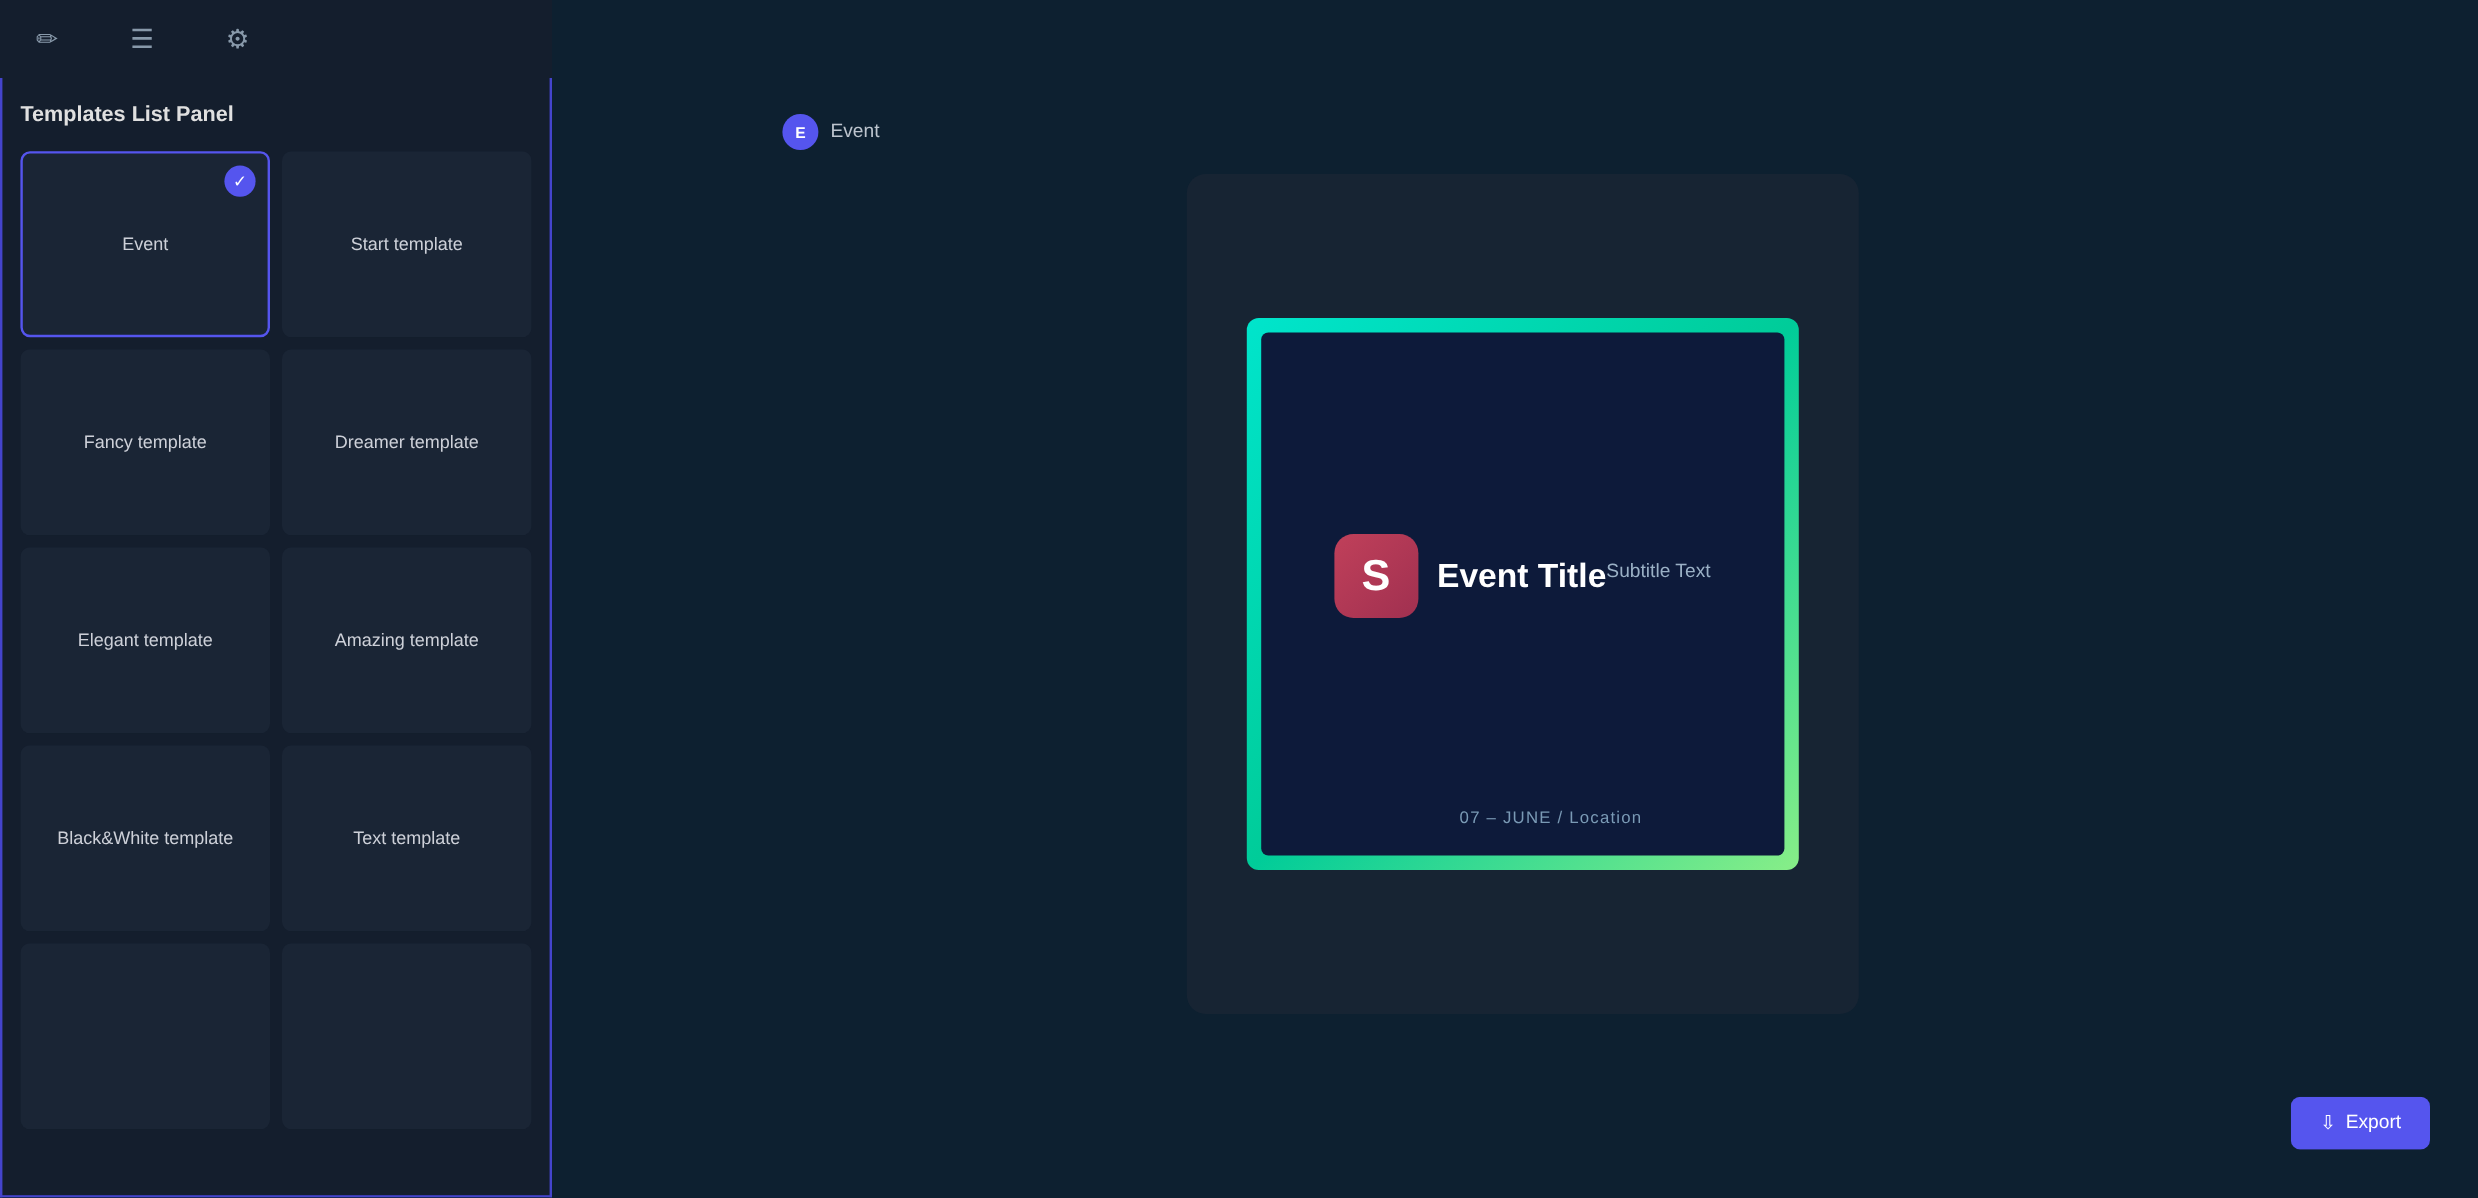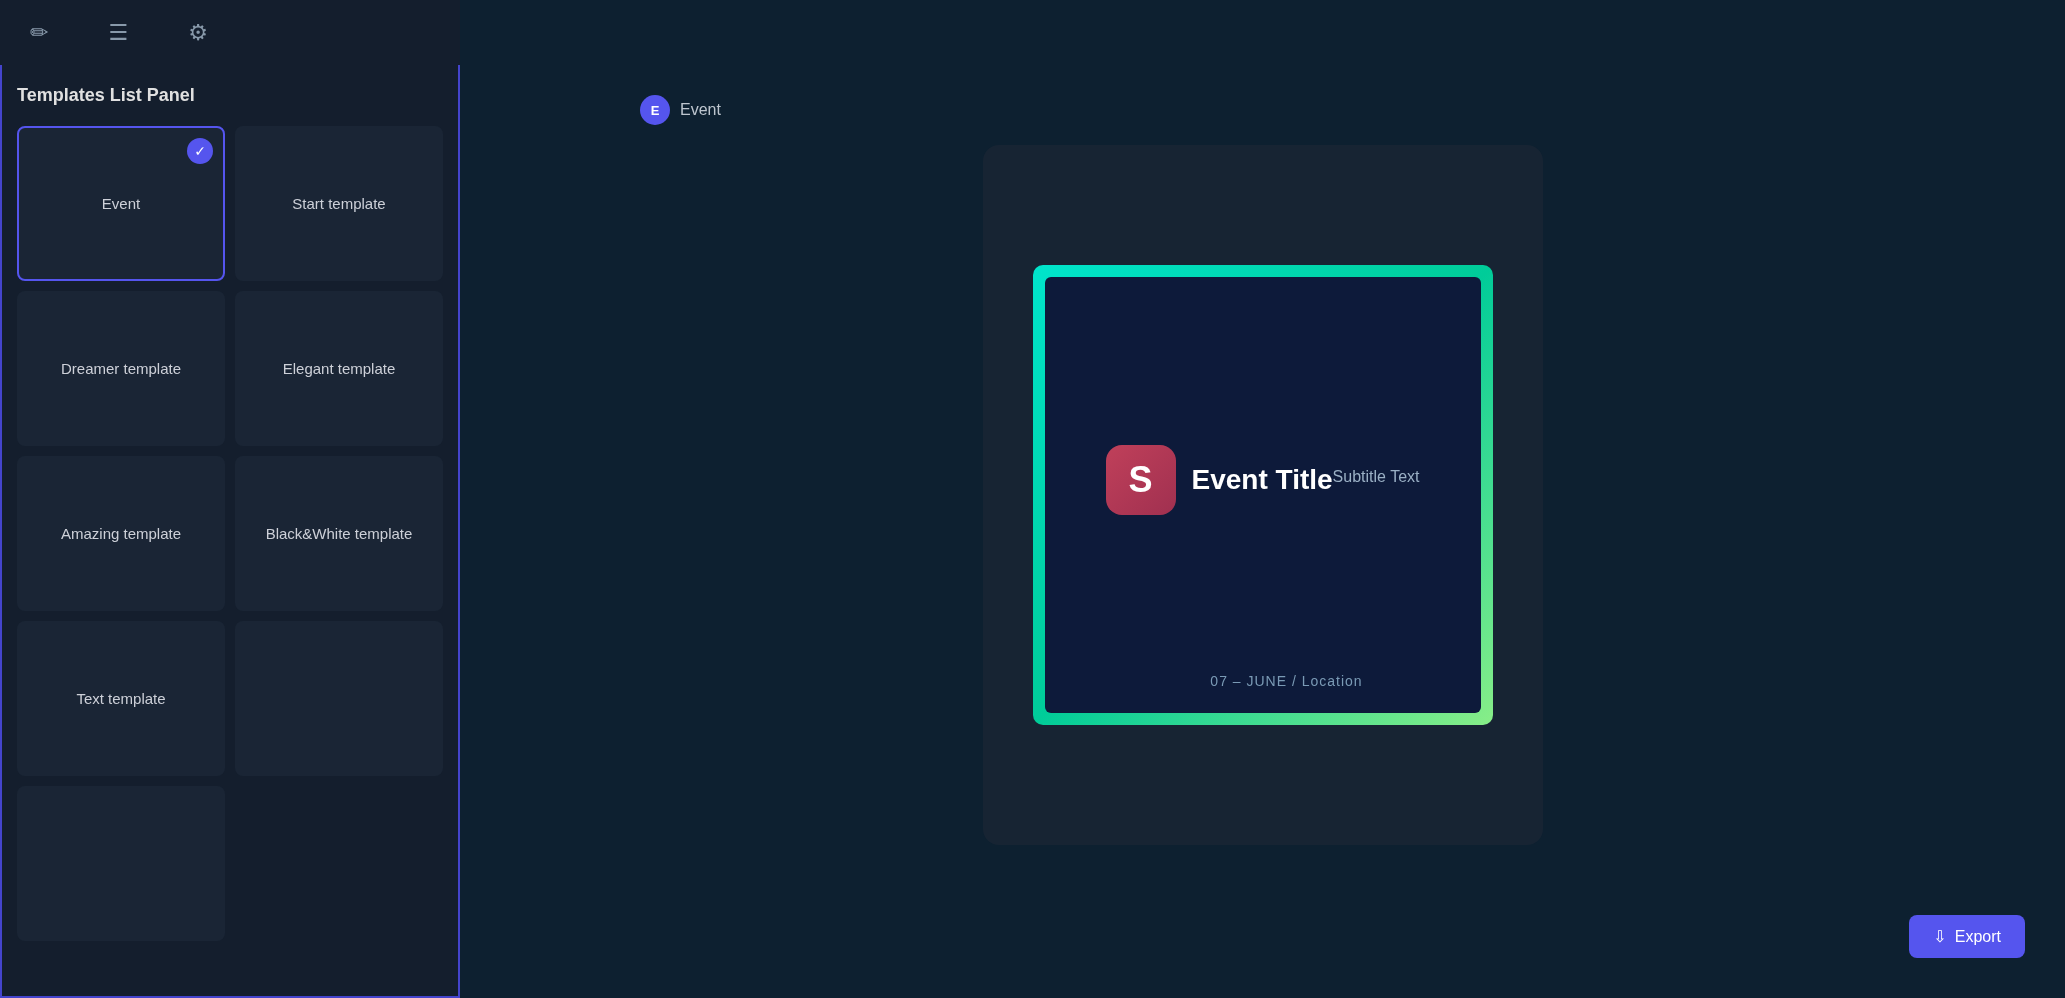--- a/index.html
+++ b/index.html
@@ -28,20 +28,21 @@
     .toolbar-icon {
       color: #8899aa;
       font-size: 22px;
       cursor: pointer;
     }
 
     
     .main-layout {
       display: flex;
       flex: 1;
+      gap: 12px;
     }
 
     
     .left-panel {
       width: 460px;
       min-height: 100%;
       background-color: #141e2d;
       border: 2px solid #4444cc;
       border-top: none;
       flex-shrink: 0;
@@ -245,20 +246,23 @@
 
   <div class="left-panel">
     <div class="panel-title">Templates List Panel</div>
     <div class="template-grid">
     <div class="template-item selected">
           <div class="check-badge">✓</div>
           <span>Event</span>
         </div>
         <div class="template-item">
           <span>Start template</span>
+        </div>
+        <div class="template-item">
+          <span>Fancy template</span>
         </div>
         <div class="template-item">
           <span>Dreamer template</span>
         </div>
         <div class="template-item">
           <span>Elegant template</span>
         </div>
         <div class="template-item">
           <span>Amazing template</span>
         </div>

